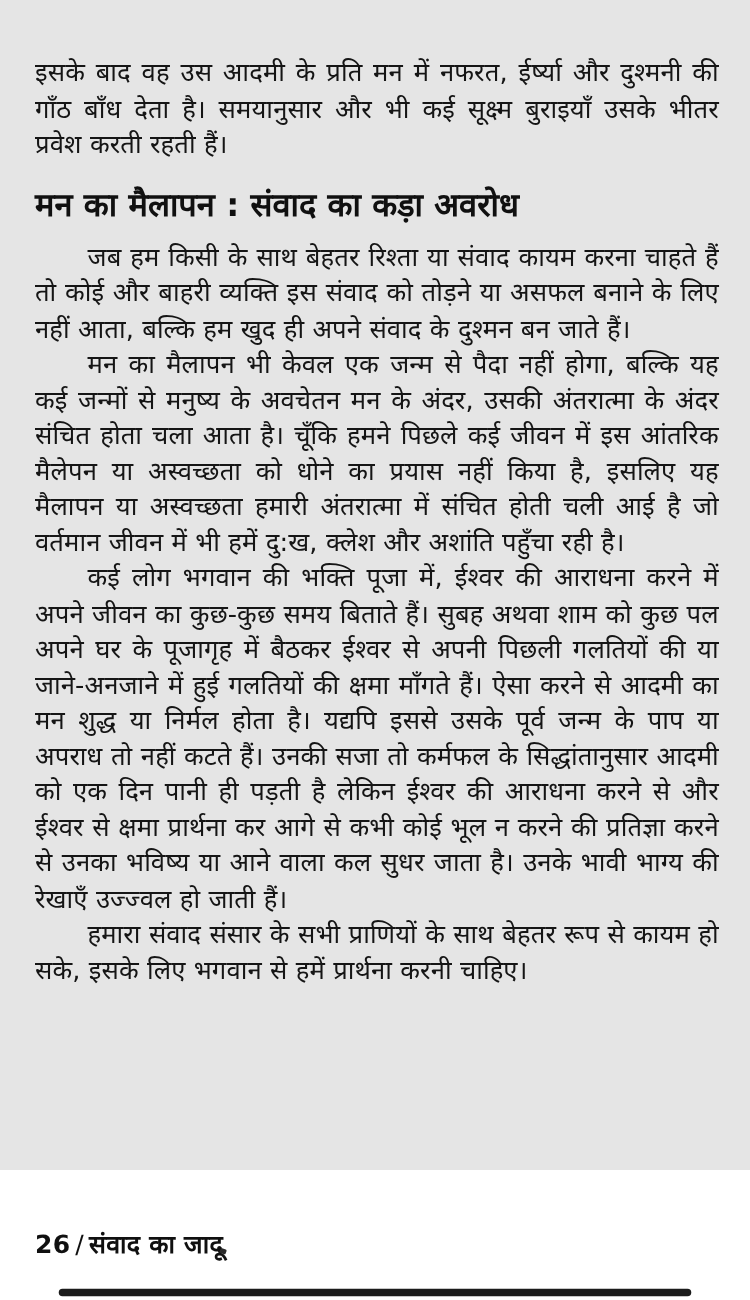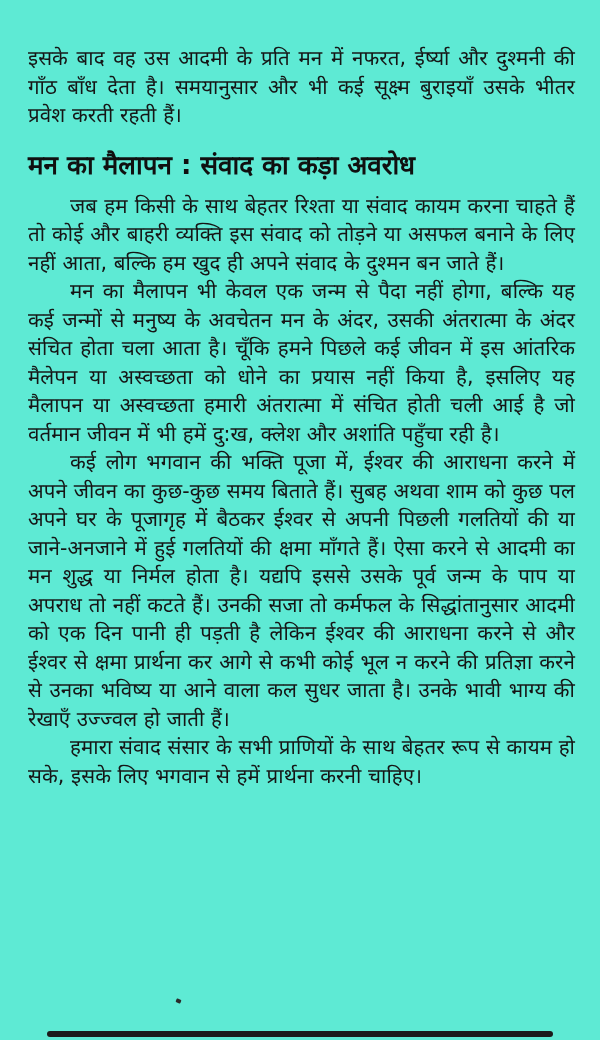--- a/index.html
+++ b/index.html
@@ -13,22 +13,22 @@
     position: relative;
     overflow: hidden;
     font-family: "DejaVu Sans", "Liberation Sans", sans-serif;
     color: #151515;
   }
   .page {
     position: absolute;
     top: 0;
     left: 0;
     width: 600px;
-    height: 1040px;
-    background: #5eead4;
+    height: 936px;
+    background: #e5e5e5;
   }
   .text-block {
     padding: 44px 25px 0 28px;
   }
   .para {
     margin: 0;
     font-size: 20.5px;
     line-height: 28.5px;
     text-align: justify;
     letter-spacing: 0.1px;
@@ -92,17 +92,20 @@
 
     <p class="para indented">मन का मैलापन भी केवल एक जन्म से पैदा नहीं होगा, बल्कि यह कई जन्मों से मनुष्य के अवचेतन मन के अंदर, उसकी अंतरात्मा के अंदर संचित होता चला आता है। चूँकि हमने पिछले कई जीवन में इस आंतरिक मैलेपन या अस्वच्छता को धोने का प्रयास नहीं किया है, इसलिए यह मैलापन या अस्वच्छता हमारी अंतरात्मा में संचित होती चली आई है जो वर्तमान जीवन में भी हमें दु:ख, क्लेश और अशांति पहुँचा रही है।</p>
 
 
     <p class="para indented">कई लोग भगवान की भक्ति पूजा में, ईश्वर की आराधना करने में अपने जीवन का कुछ-कुछ समय बिताते हैं। सुबह अथवा शाम को कुछ पल अपने घर के पूजागृह में बैठकर ईश्वर से अपनी पिछली गलतियों की या जाने-अनजाने में हुई गलतियों की क्षमा माँगते हैं। ऐसा करने से आदमी का मन शुद्ध या निर्मल होता है। यद्यपि इससे उसके पूर्व जन्म के पाप या अपराध तो नहीं कटते हैं। उनकी सजा तो कर्मफल के सिद्धांतानुसार आदमी को एक दिन पानी ही पड़ती है लेकिन ईश्वर की आराधना करने से और ईश्वर से क्षमा प्रार्थना कर आगे से कभी कोई भूल न करने की प्रतिज्ञा करने से उनका भविष्य या आने वाला कल सुधर जाता है। उनके भावी भाग्य की रेखाएँ उज्ज्वल हो जाती हैं।</p>
 
     <p class="para indented">हमारा संवाद संसार के सभी प्राणियों के साथ बेहतर रूप से कायम हो सके, इसके लिए भगवान से हमें प्रार्थना करनी चाहिए।</p>
 
   </div>
 
+  <div class="footer">
+    <span>26</span><span class="sep">/</span><span>संवाद का जादू</span>
+  </div>
 
   <div class="scan-speck"></div>
   <div class="bottom-bar"></div>
 
 </div>
 
 </body></html>

